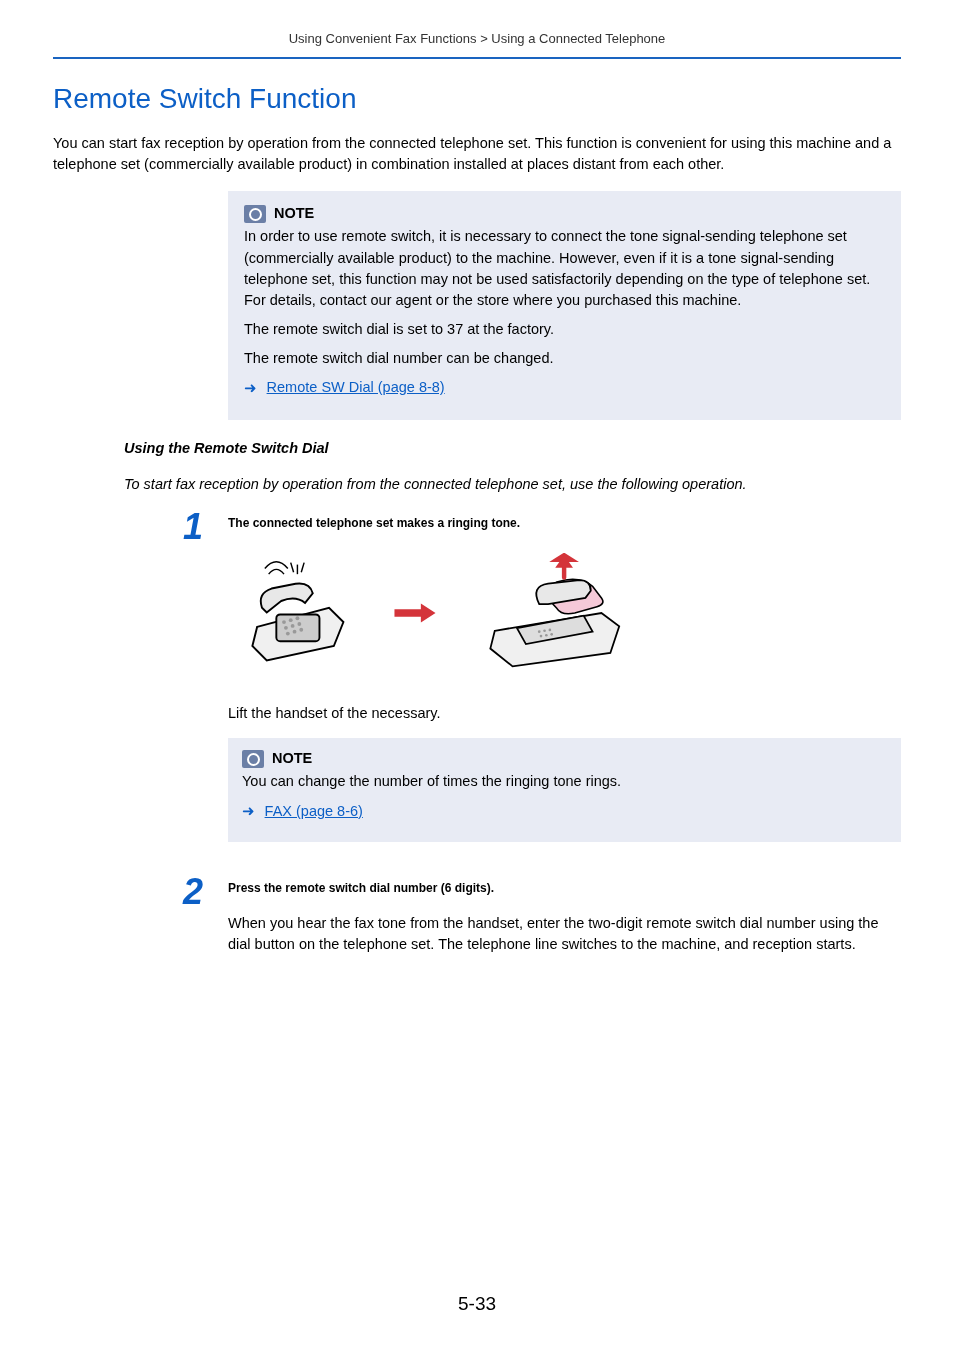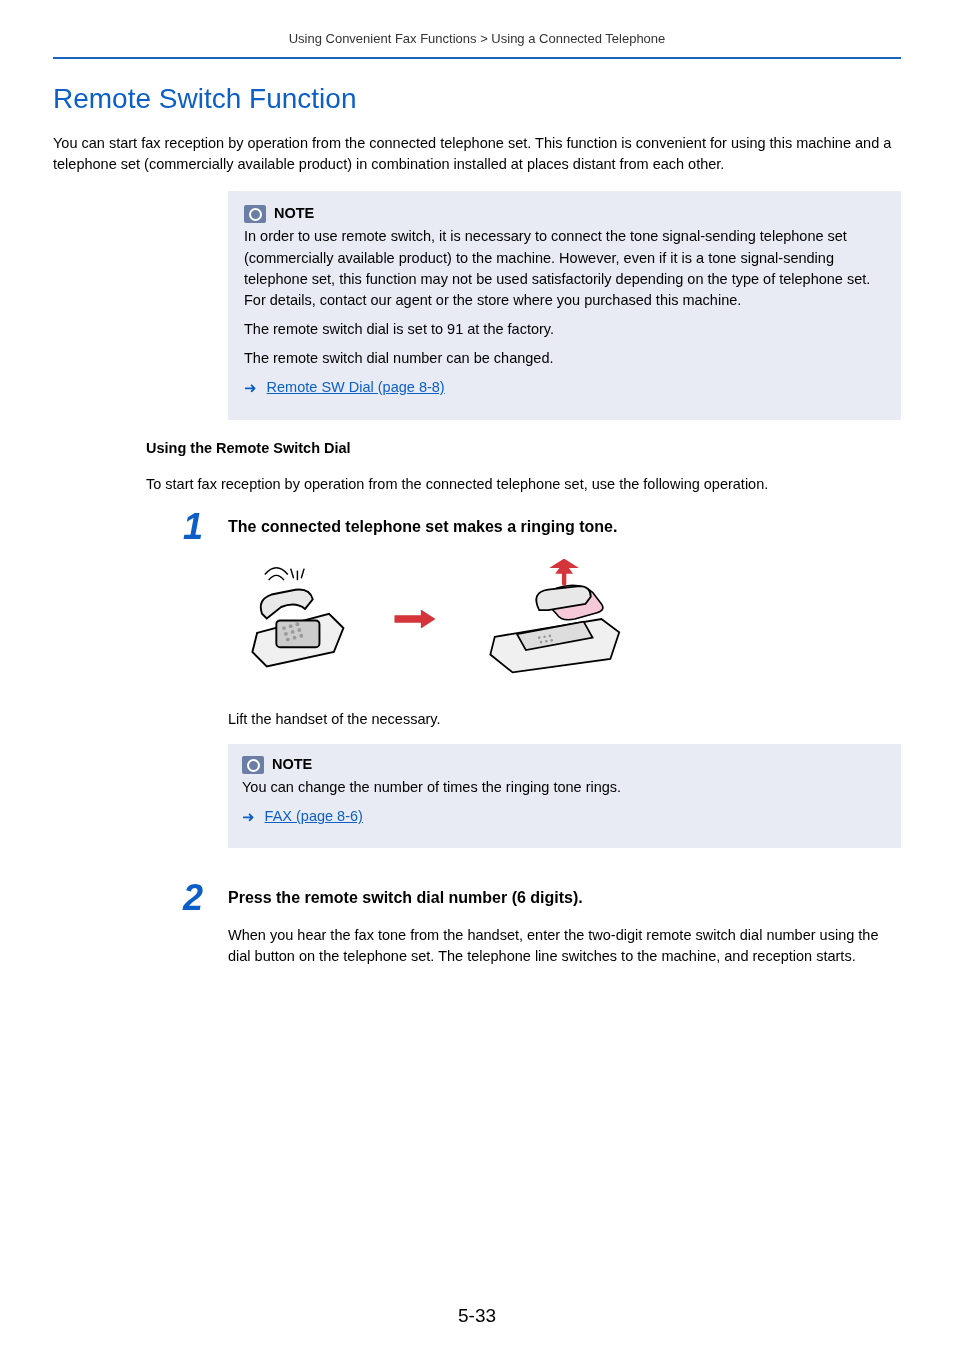--- a/index.html
+++ b/index.html
@@ -78,21 +78,22 @@
   .link-arrow {
     color: #0c5fc6;
     font-size: 15px;
     margin-right: 10px;
   }
   a.doc-link {
     color: #0c5fc6;
     text-decoration: underline;
   }
   .indented {
-    margin-left: 93px;
+    margin-left: 71px;
+    font-style: italic;
   }
   .section-sub {
     font-weight: bold;
     margin: 0 0 10px 0;
   }
   .step {
     display: flex;
     margin-left: 130px;
     margin-bottom: 18px;
   }
@@ -104,21 +105,21 @@
     font-style: italic;
     color: #0c5fc6;
     line-height: 1;
     font-family: Arial, sans-serif;
   }
   .step-body {
     flex: 1;
   }
   .step-title {
     font-weight: bold;
-    font-size: 16px;
+    font-size: 12px;
     margin: 6px 0 16px 0;
   }
   .illustration {
     display: flex;
     align-items: center;
     gap: 40px;
     margin: 20px 0 30px 10px;
   }
   .phone-svg { width: 115px; height: 115px; }
   .red-arrow {
@@ -142,21 +143,21 @@
   <h1 class="page-title">Remote Switch Function</h1>
 
   <p class="intro">You can start fax reception by operation from the connected telephone set. This function is convenient for using this machine and a telephone set (commercially available product) in combination installed at places distant from each other.</p>
 
   <div class="note-box">
     <div class="note-header">
       <span class="note-icon"></span>
       <span>NOTE</span>
     </div>
     <div>In order to use remote switch, it is necessary to connect the tone signal-sending telephone set (commercially available product) to the machine. However, even if it is a tone signal-sending telephone set, this function may not be used satisfactorily depending on the type of telephone set. For details, contact our agent or the store where you purchased this machine.</div>
-    <p>The remote switch dial is set to 91 at the factory.</p>
+    <p>The remote switch dial is set to 37 at the factory.</p>
     <p>The remote switch dial number can be changed.</p>
     <div class="link-row">
       <span class="link-arrow">➜</span>
       <a href="#" class="doc-link">Remote SW Dial (page 8-8)</a>
     </div>
   </div>
 
   <div class="indented">
     <p class="section-sub">Using the Remote Switch Dial</p>
     <p>To start fax reception by operation from the connected telephone set, use the following operation.</p>

